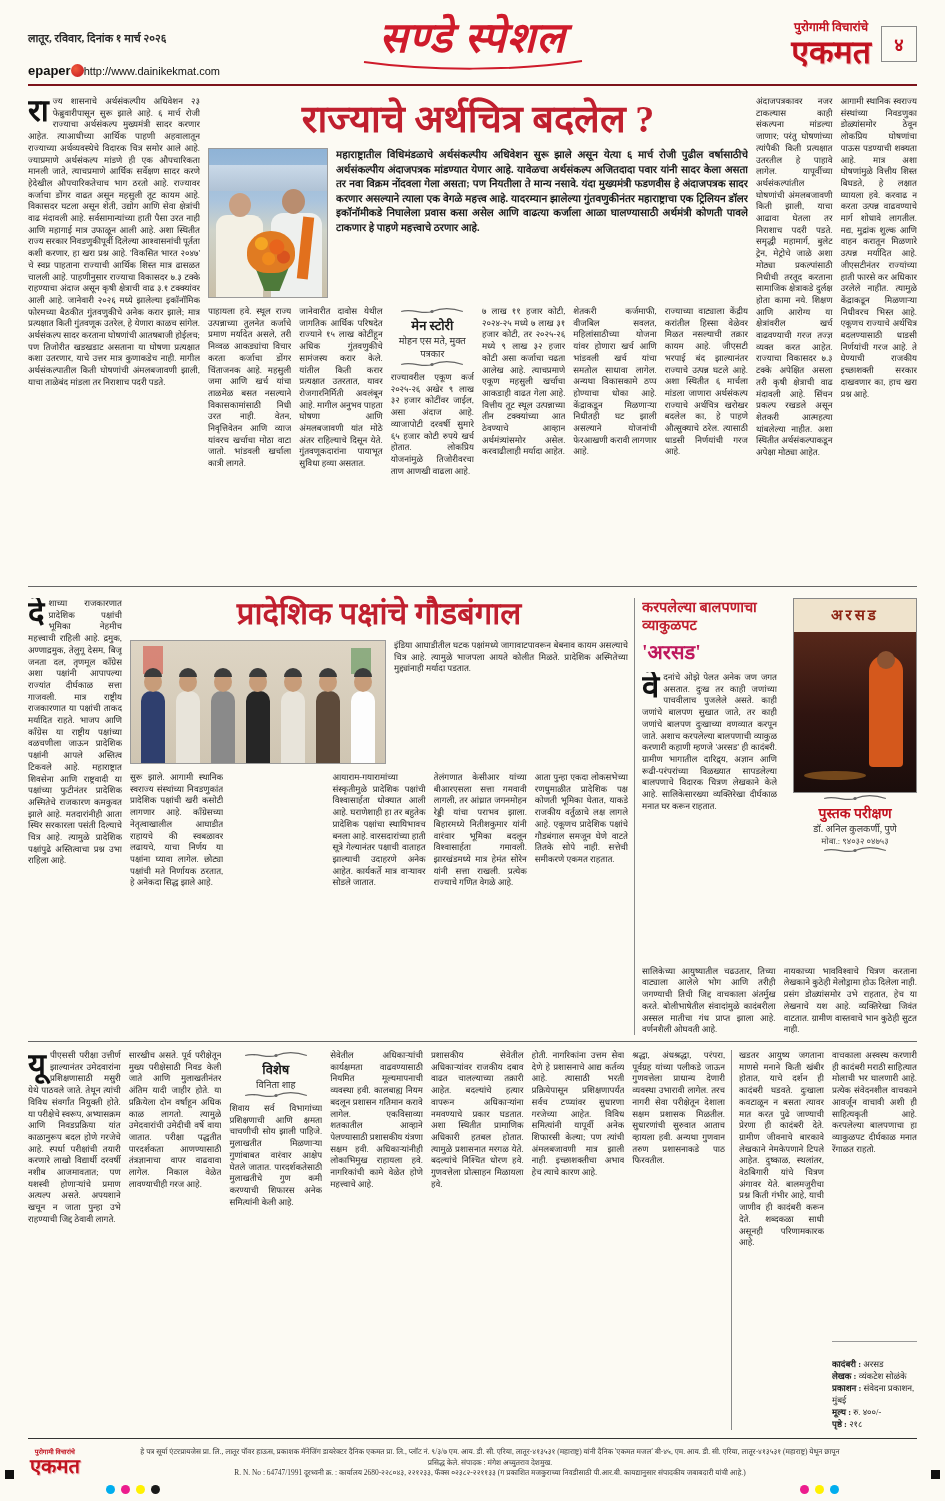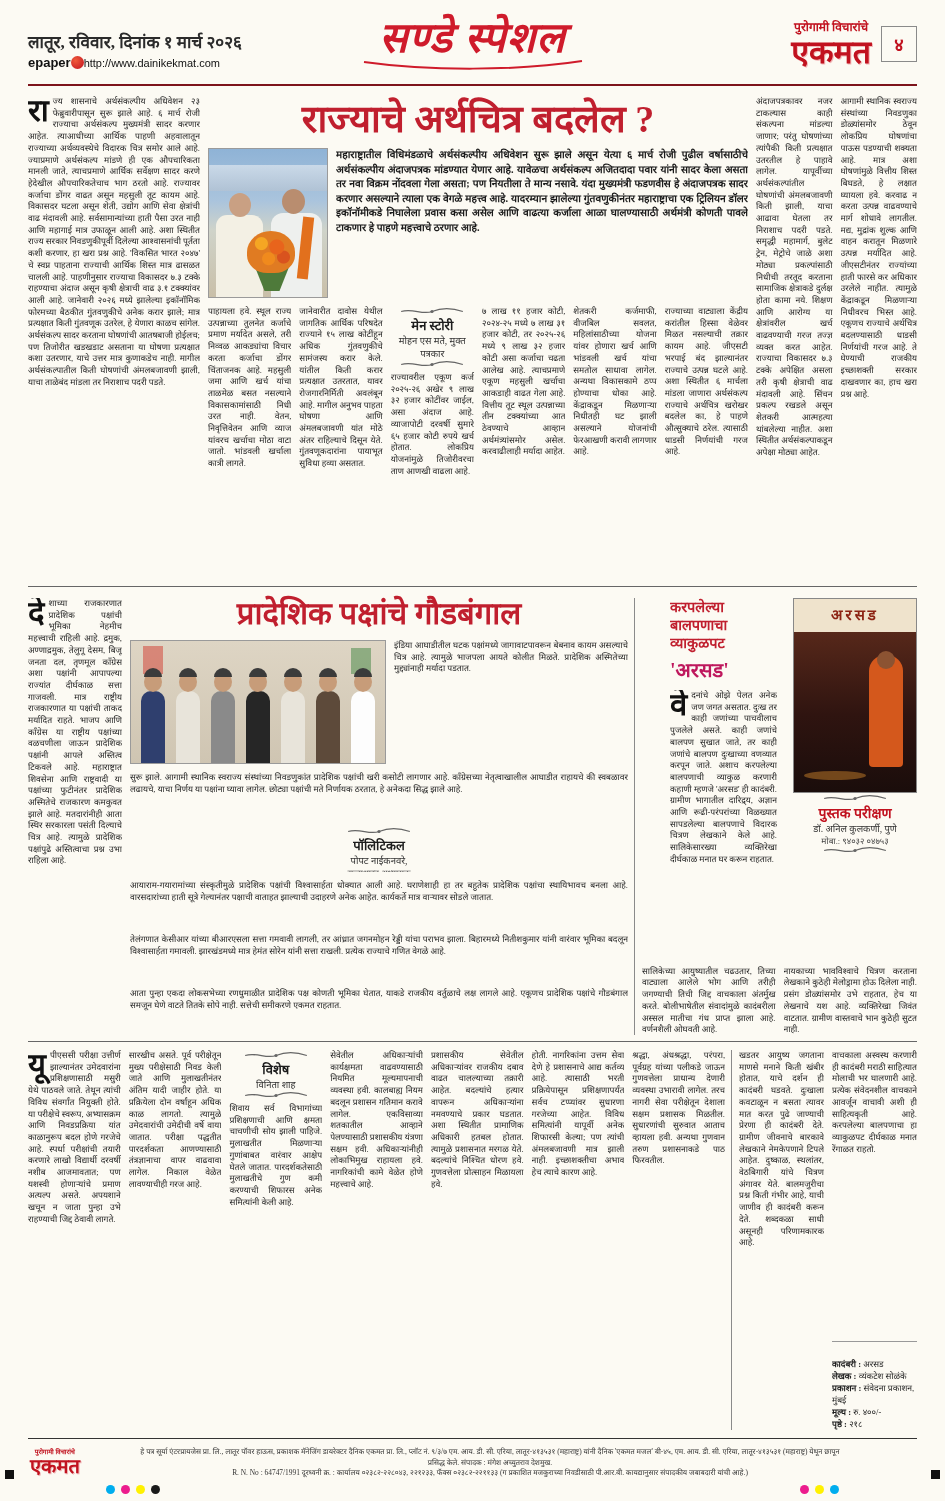--- a/index.html
+++ b/index.html
@@ -7,22 +7,22 @@
   .page { position:relative; width:945px; height:1501px; margin:0 auto; background:#fcfaf3;
           font-family:"Liberation Serif","DejaVu Serif",serif; color:#1c1c1c; overflow:hidden; }
 
   .txt { font-size:8.6px; line-height:11.7px; text-align:justify; color:#222; }
   .col { overflow:hidden; }
   .vdiv { position:absolute; width:0; border-left:1px solid #8a8a8a; }
 
   
   .header { position:absolute; left:28px; right:28px; top:8px; height:78px; border-bottom:2px solid #7d141b; }
   .hdr-left { position:absolute; left:0; top:22px; }
-  .dateline { font-size:17px; font-weight:bold; color:#2b2b2b; }
-  .epaper-row { margin-top:2px; display:flex; align-items:center; }
+  .dateline { font-size:11px; font-weight:bold; color:#2b2b2b; }
+  .epaper-row { margin-top:18px; display:flex; align-items:center; }
   .ep-label { font-family:"Liberation Sans",sans-serif; font-weight:bold; font-size:13px; color:#111; }
   .ep-logo { width:13px; height:13px; border-radius:50%; background:radial-gradient(circle at 35% 35%, #f05a3a, #c1121f); display:inline-block; }
   .ep-url { font-family:"Liberation Sans",sans-serif; font-size:11px; color:#111; }
   .masthead-wrap { position:absolute; left:50%; top:6px; transform:translateX(-50%); text-align:center; }
   .masthead-text { font-size:42px; line-height:48px; font-weight:bold; font-style:italic; color:#cf1b2b; letter-spacing:1px; }
   .swash { display:block; margin:-4px auto 0; }
   .hdr-right { position:absolute; right:0; top:10px; display:flex; align-items:center; gap:10px; }
   .brand-col { text-align:center; }
   .brand-tagline { font-size:12px; font-weight:bold; color:#c1121f; }
   .brand-name { font-size:32px; line-height:34px; font-weight:bold; color:#c1121f; text-shadow:1px 1px 0 #f2b8b8; }
@@ -68,41 +68,41 @@
   .p1-wrap { position:absolute; left:46px; top:118px; width:34px; height:24px; background:#4e7a3a;
              clip-path:polygon(0 0,100% 0,72% 100%,28% 100%); }
 
   
   .mid { position:absolute; left:28px; right:28px; top:592px; height:450px; border-bottom:1px solid #666; }
   .mid-strip { position:absolute; left:0; top:6px; bottom:6px; width:94px; }
   .mid-main { position:absolute; left:102px; top:0; width:498px; bottom:6px; }
   .mid-headline { font-size:31px; line-height:44px; height:46px; text-align:center; color:#c01f2e; font-weight:bold; overflow:hidden; }
   .mid-photo-row { display:flex; gap:8px; height:124px; margin-top:2px; }
   .mid-photo-row .col { flex:1; }
-  .mid-cols { display:flex; gap:8px; height:262px; margin-top:8px;flex-direction:column; }
+  .mid-cols { display:flex; gap:8px; height:262px; margin-top:8px; }
   .mid-cols > div { flex:1; overflow:hidden; }
   .mid-vdiv { left:606px; top:6px; bottom:6px; }
 
   
   .photo2 { width:256px; height:124px; flex:none; border:1px solid #9a9a9a; position:relative; overflow:hidden;
             background:linear-gradient(180deg,#ded5c4,#cfc5b2); display:flex; align-items:flex-end; justify-content:space-around; padding:0 4px; }
   .p2-flag1 { position:absolute; left:12px; top:5px; width:20px; height:28px; background:#d23a2e; opacity:.5; }
   .p2-flag2 { position:absolute; right:14px; top:7px; width:20px; height:26px; background:#2e7d32; opacity:.45; }
   .p2-person { width:24px; height:72px; border-radius:10px 10px 0 0; position:relative; background:#e8e4da; }
   .p2-person::before { content:""; position:absolute; top:-19px; left:3px; width:18px; height:20px; border-radius:50%; background:#c79c79; }
   .p2-person::after { content:""; position:absolute; top:-23px; left:3px; width:18px; height:9px; border-radius:9px 9px 0 0; background:#3b3b3b; }
   .p2-person:nth-child(3) { background:#2f3f6e; }
   .p2-person:nth-child(5) { background:#8a8a8a; }
   .p2-person:nth-child(6) { background:#262626; }
   .p2-person:nth-child(8) { background:#5d4a3a; }
   .p2-person:nth-child(9) { background:#fdfdfd; }
 
   
   .mid-review { position:absolute; left:614px; right:0; top:6px; bottom:6px; }
-  .rev-top { display:flex; gap:16px; height:314px;margin-left:28px; }
+  .rev-top { display:flex; gap:16px; height:314px; }
   .rev-left { width:143px; overflow:hidden; }
   .rev-kicker { font-size:14.5px; line-height:18px; font-weight:bold; color:#c01f2e; }
   .rev-title { font-size:20px; line-height:30px; font-weight:bold; color:#be185d; margin:3px 0 5px; }
   .rev-lede { height:220px; }
   .rev-right { width:124px; flex:none; }
   .bookcover { width:124px; height:195px; border:1px solid #888; position:relative; overflow:hidden;
       background:linear-gradient(180deg,#efe3cc 0%,#efe3cc 17%,#57281a 17%,#2f1410 60%,#1a0d0b 100%); }
   .cover-title { position:absolute; top:5px; left:0; right:0; text-align:center; font-weight:bold; font-size:15px; color:#8c2313; letter-spacing:3px; }
   .cover-fig { position:absolute; right:13px; top:56px; width:34px; height:112px; background:#d4581c; border-radius:16px 16px 4px 4px; }
   .cover-fig::before { content:""; position:absolute; top:-4px; left:8px; width:18px; height:18px; border-radius:50%; background:#8c5332; }
@@ -238,33 +238,20 @@
           <div class="p2-person"></div>
           <div class="p2-person"></div>
           <div class="p2-person"></div>
           <div class="p2-person"></div>
         </div>
         <div class="col txt">इंडिया आघाडीतील घटक पक्षांमध्ये जागावाटपावरून बेबनाव कायम असल्याचे चित्र आहे. त्यामुळे भाजपला आयते कोलीत मिळते. प्रादेशिक अस्मितेच्या मुद्द्यांनाही मर्यादा पडतात.</div>
       </div>
       <div class="mid-cols">
         <div class="col txt">सुरू झाले. आगामी स्थानिक स्वराज्य संस्थांच्या निवडणुकांत प्रादेशिक पक्षांची खरी कसोटी लागणार आहे. काँग्रेसच्या नेतृत्वाखालील आघाडीत राहायचे की स्वबळावर लढायचे, याचा निर्णय या पक्षांना घ्यावा लागेल. छोट्या पक्षांची मते निर्णायक ठरतात, हे अनेकदा सिद्ध झाले आहे.</div>
         <div class="col">
-          <div class="bybox">
-            <svg class="flo" width="66" height="9" viewBox="0 0 100 14">
-                <path d="M2 7 C20 1,35 13,50 7 S80 1,98 7" stroke="#666" fill="none" stroke-width="2"></path>
-                <circle cx="50" cy="7" r="2.5" fill="#666"></circle>
-              </svg>
-            <div class="kick">पॉलिटिकल</div>
-            <div class="auth">पोपट नाईकनवरे,</div>
-            <div class="role">राज्यशास्त्र अभ्यासक</div>
-            <svg class="flo" width="66" height="9" viewBox="0 0 100 14">
-                <path d="M2 7 C20 1,35 13,50 7 S80 1,98 7" stroke="#666" fill="none" stroke-width="2"></path>
-                <circle cx="50" cy="7" r="2.5" fill="#666"></circle>
-              </svg>
-          </div>
         </div>
         <div class="col txt">आयाराम-गयारामांच्या संस्कृतीमुळे प्रादेशिक पक्षांची विश्वासार्हता धोक्यात आली आहे. घराणेशाही हा तर बहुतेक प्रादेशिक पक्षांचा स्थायिभावच बनला आहे. वारसदारांच्या हाती सूत्रे गेल्यानंतर पक्षाची वाताहत झाल्याची उदाहरणे अनेक आहेत. कार्यकर्ते मात्र वाऱ्यावर सोडले जातात.</div>
         <div class="col txt">तेलंगणात केसीआर यांच्या बीआरएसला सत्ता गमवावी लागली, तर आंध्रात जगनमोहन रेड्डी यांचा पराभव झाला. बिहारमध्ये नितीशकुमार यांनी वारंवार भूमिका बदलून विश्वासार्हता गमावली. झारखंडमध्ये मात्र हेमंत सोरेन यांनी सत्ता राखली. प्रत्येक राज्याचे गणित वेगळे आहे.</div>
         <div class="col txt">आता पुन्हा एकदा लोकसभेच्या रणधुमाळीत प्रादेशिक पक्ष कोणती भूमिका घेतात, याकडे राजकीय वर्तुळाचे लक्ष लागले आहे. एकूणच प्रादेशिक पक्षांचे गौडबंगाल समजून घेणे वाटते तितके सोपे नाही. सत्तेची समीकरणे एकमत राहतात.</div>
       </div>
     </div>
 
     <div class="vdiv mid-vdiv"></div>
 
     <div class="mid-review">
@@ -352,21 +339,21 @@
     </div>
   </section>
 
   <footer class="footer">
     <div class="f-logo-wrap">
       <div class="f-tag">पुरोगामी विचारांचे</div>
       <div class="f-logo">एकमत</div>
     </div>
     <div class="f-text">
       <div>हे पत्र सूर्या एंटरप्रायजेस प्रा. लि., लातूर पॉवर हाऊस, प्रकाशक मॅनेजिंग डायरेक्टर दैनिक एकमत प्रा. लि., प्लॉट नं. ९/३/७ एम. आय. डी. सी. एरिया, लातूर-४१३५३१ (महाराष्ट्र) यांनी दैनिक 'एकमत मजल' बी-४५, एम. आय. डी. सी. एरिया, लातूर-४१३५३१ (महाराष्ट्र) येथून छापून प्रसिद्ध केले. संपादक : मंगेश अच्युतराव देशमुख.</div>
-      <div>R. N. No : 64747/1991 दूरध्वनी क्र. : कार्यालय ०२३८२-२२८०४३, २२१२३३, फॅक्स ०२३८२-२२११३३ (ग प्रकाशित मजकुराच्या निवडीसाठी पी.आर.बी. कायद्यानुसार संपादकीय जबाबदारी यांची आहे.)</div>
+      <div>R. N. No : 64747/1991 दूरध्वनी क्र. : कार्यालय 2680-२२८०४३, २२१२३३, फॅक्स ०२३८२-२२११३३ (ग प्रकाशित मजकुराच्या निवडीसाठी पी.आर.बी. कायद्यानुसार संपादकीय जबाबदारी यांची आहे.)</div>
     </div>
     <div class="dots dots-left">
       <span class="dot dot-c"></span>
       <span class="dot dot-m"></span>
       <span class="dot dot-y"></span>
       <span class="dot dot-k"></span>
     </div>
     <div class="dots dots-right">
       <span class="dot dot-m"></span>
       <span class="dot dot-y"></span>

